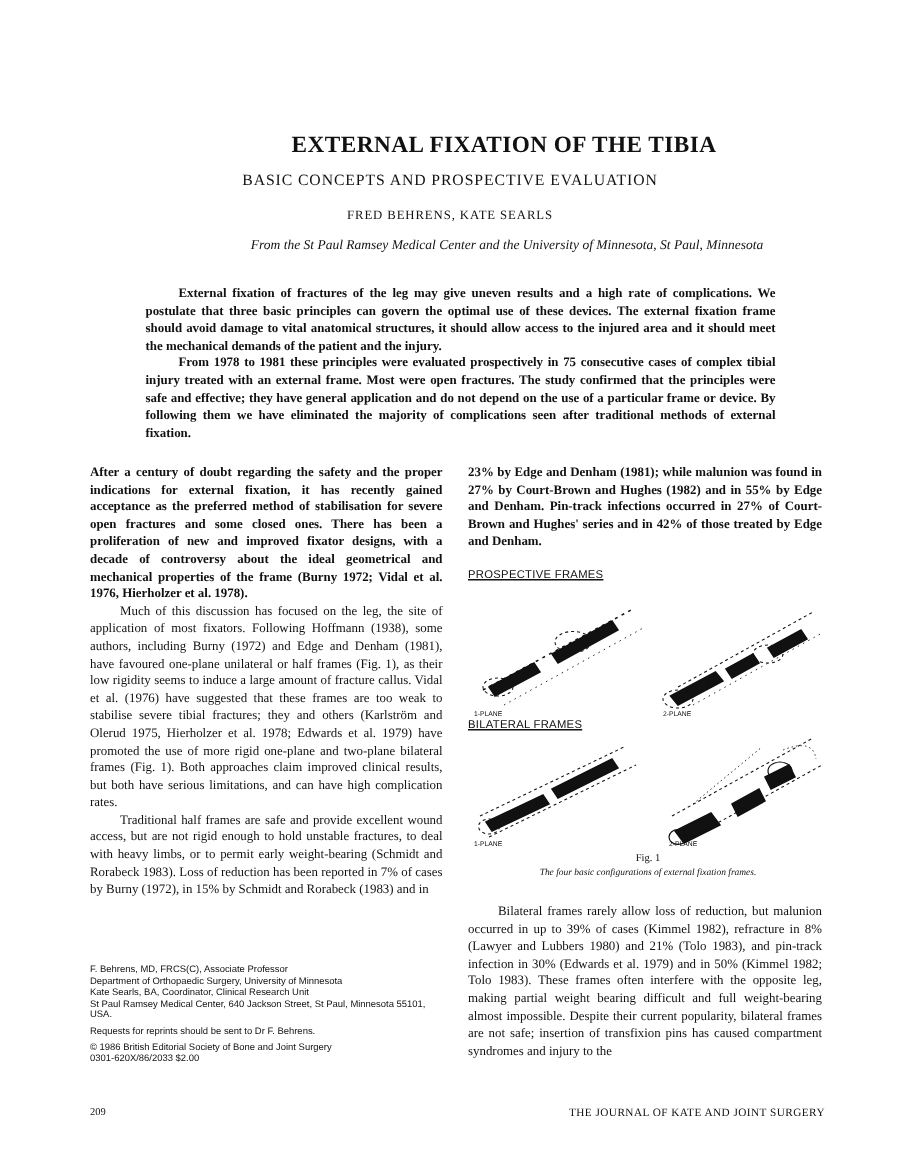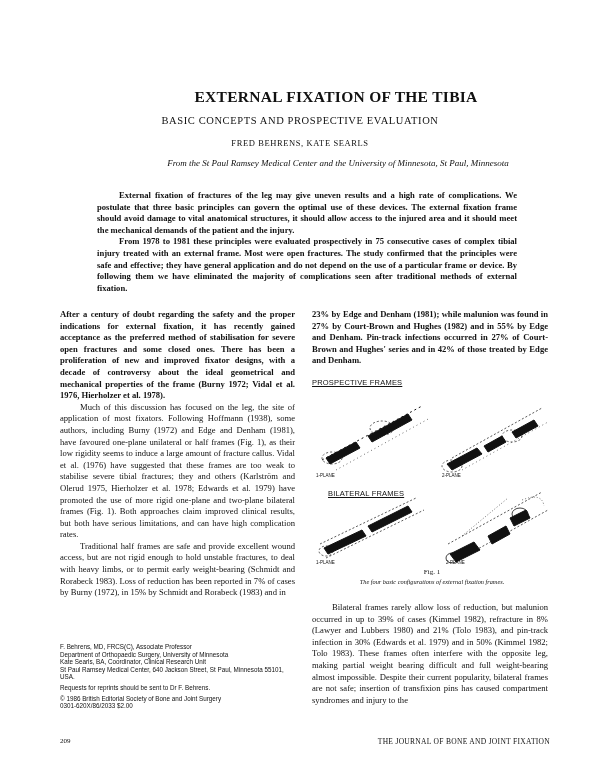--- a/index.html
+++ b/index.html
@@ -87,21 +87,21 @@
       <line x1="136" y1="156" x2="230" y2="104" stroke-width="0.7" stroke-dasharray="2,2"></line>
       <line x1="146" y1="172" x2="236" y2="122" stroke-width="0.7" stroke-dasharray="2,2"></line>
       <line x1="150" y1="148" x2="196" y2="110" stroke-width="0.6" stroke-dasharray="1,2"></line>
       <ellipse cx="140" cy="170" rx="6" ry="5" fill="none" stroke-width="0.8"></ellipse>
       <ellipse cx="208" cy="126" rx="8" ry="6" fill="none" stroke-width="0.8"></ellipse>
       <path d="M210 112 Q230 104 232 118" fill="none" stroke-width="0.6" stroke-dasharray="1,2"></path>
     </g>
   </svg>
   <div class="fig-label" style="top:95px;left:4px;">1-PLANE</div>
   <div class="fig-label" style="top:95px;left:130px;">2-PLANE</div>
-  <div class="fig-heading" style="top:100px;left:16px;margin-top:11px;">BILATERAL FRAMES</div>
+  <div class="fig-heading" style="top:100px;left:0;">BILATERAL FRAMES</div>
   <div class="fig-label" style="top:182px;left:4px;">1-PLANE</div>
   <div class="fig-label" style="top:182px;left:134px;">2-PLANE</div>
   <div class="fig-num">Fig. 1</div>
   <div class="fig-caption">The four basic configurations of external fixation frames.</div>
 </div>
 
 <div class="col col-right-bottom">
   <p>Bilateral frames rarely allow loss of reduction, but malunion occurred in up to 39% of cases (Kimmel 1982), refracture in 8% (Lawyer and Lubbers 1980) and 21% (Tolo 1983), and pin-track infection in 30% (Edwards et al. 1979) and in 50% (Kimmel 1982; Tolo 1983). These frames often interfere with the opposite leg, making partial weight bearing difficult and full weight-bearing almost impossible. Despite their current popularity, bilateral frames are not safe; insertion of transfixion pins has caused compartment syndromes and injury to the</p>
 </div>
 
@@ -109,13 +109,13 @@
   <p style="margin:0;">F. Behrens, MD, FRCS(C), Associate Professor</p>
   <p style="margin:0;">Department of Orthopaedic Surgery, University of Minnesota</p>
   <p style="margin:0;">Kate Searls, BA, Coordinator, Clinical Research Unit</p>
   <p>St Paul Ramsey Medical Center, 640 Jackson Street, St Paul, Minnesota 55101, USA.</p>
   <p>Requests for reprints should be sent to Dr F. Behrens.</p>
   <p style="margin:0;">© 1986 British Editorial Society of Bone and Joint Surgery</p>
   <p>0301-620X/86/2033 $2.00</p>
 </div>
 
 <div class="footer-left">209</div>
-<div class="footer-right">THE JOURNAL OF BONE AND JOINT FIXATION</div>
+<div class="footer-right">THE JOURNAL OF KATE AND JOINT SURGERY</div>
 
 </body></html>

